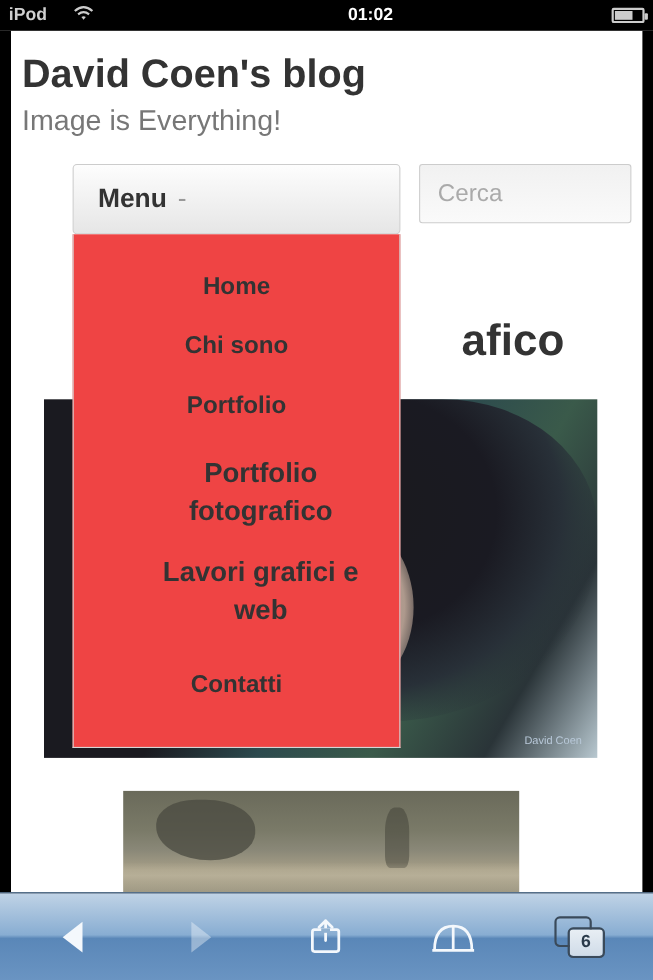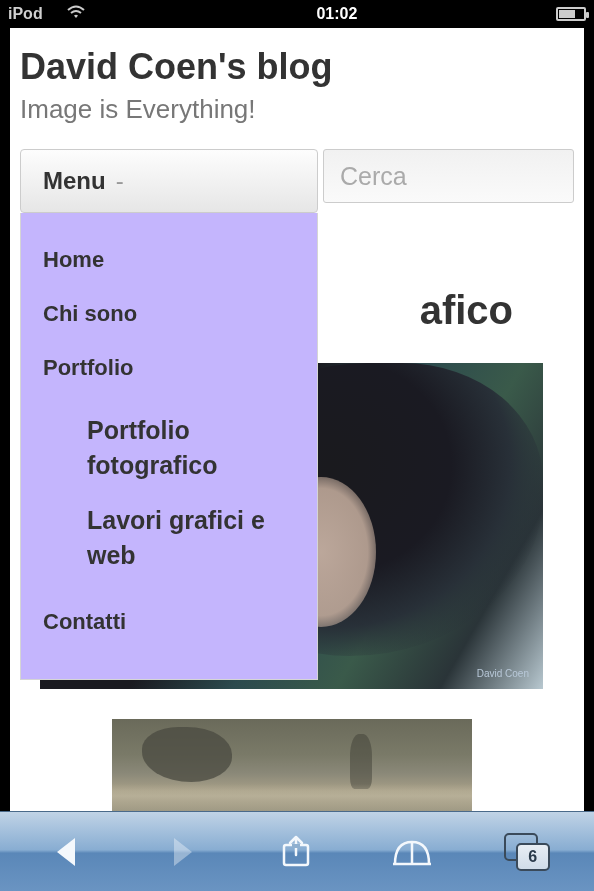--- a/index.html
+++ b/index.html
@@ -58,22 +58,23 @@
     margin-bottom: 6px;
   }
   .tagline {
     font-size: 26px;
     color: #777;
     margin-bottom: 24px;
   }
 
   .topbar {
     display: flex;
-    gap: 5px;
+    gap: 17px;
     margin-bottom: 10px;
+    margin-left: 46px;
   }
 
   .menu-panel {
     width: 298px;
     position: relative;
     z-index: 10;
   }
   .menu-header {
     height: 64px;
     background: linear-gradient(#fdfdfd, #e6e6e6);
@@ -82,24 +83,25 @@
     display: flex;
     align-items: center;
     padding: 0 22px;
     font-size: 24px;
     font-weight: bold;
     color: #333;
     gap: 10px;
   }
   .menu-dash { color: #999; font-weight: normal; }
   .menu-dropdown {
-    background: #c4b5fd;
+    background: #ef4444;
     border: 1px solid #d5d5d5;
     border-top: none;
     padding: 20px 22px 30px 22px;
+    text-align: center;
   }
   .menu-item {
     font-size: 22px;
     font-weight: bold;
     color: #333;
     padding: 14px 0;
     cursor: pointer;
   }
   .submenu {
     padding: 8px 0 12px 44px;
@@ -118,21 +120,21 @@
     display: flex;
     align-items: flex-start;
   }
   .search-input {
     width: 100%;
     height: 54px;
     border: 1px solid #ccc;
     background: linear-gradient(#f1f1f1, #fafafa);
     border-radius: 3px;
     padding: 0 16px;
-    font-size: 25px;
+    font-size: 22px;
     color: #999;
     outline: none;
   }
   .search-input::placeholder { color: #aaa; }
 
   
   .content-behind {
     position: absolute;
     left: 30px;
     right: 41px;

